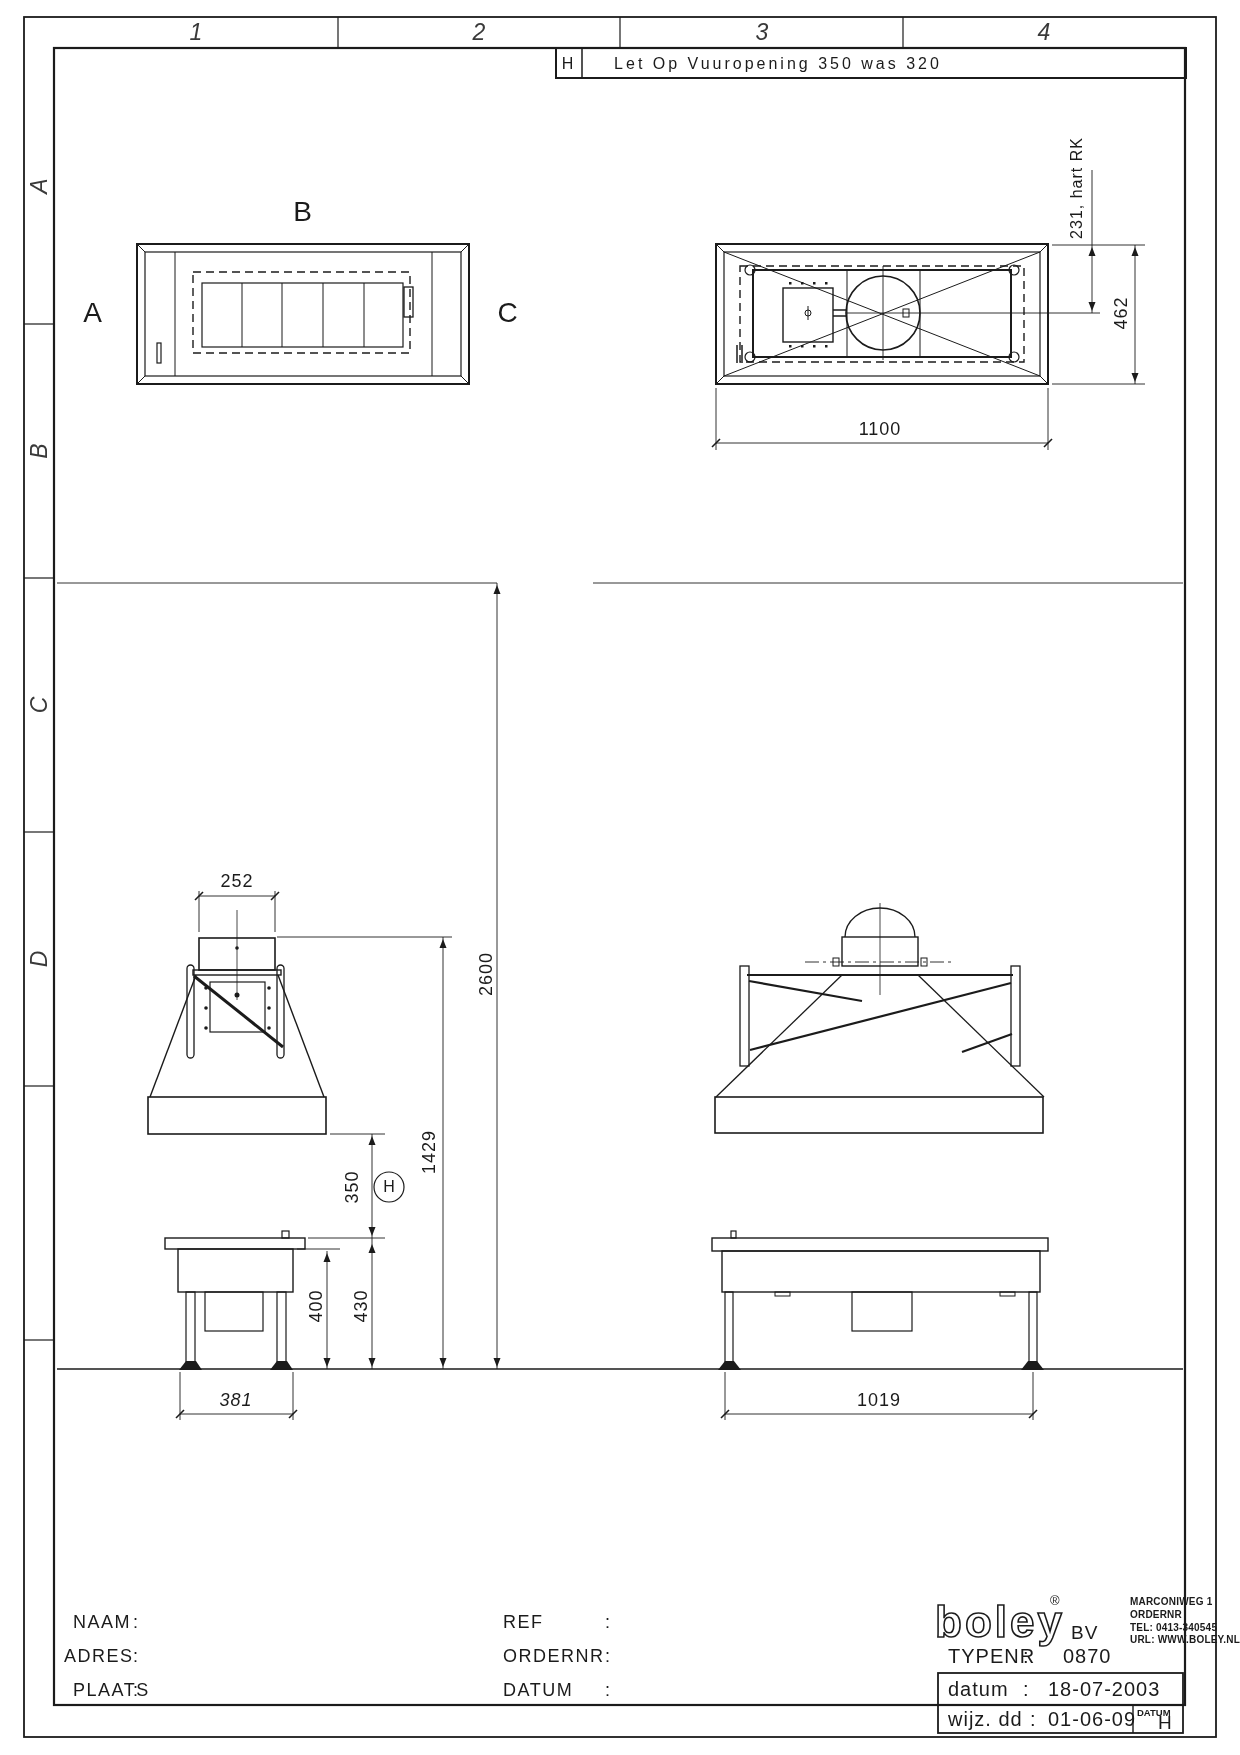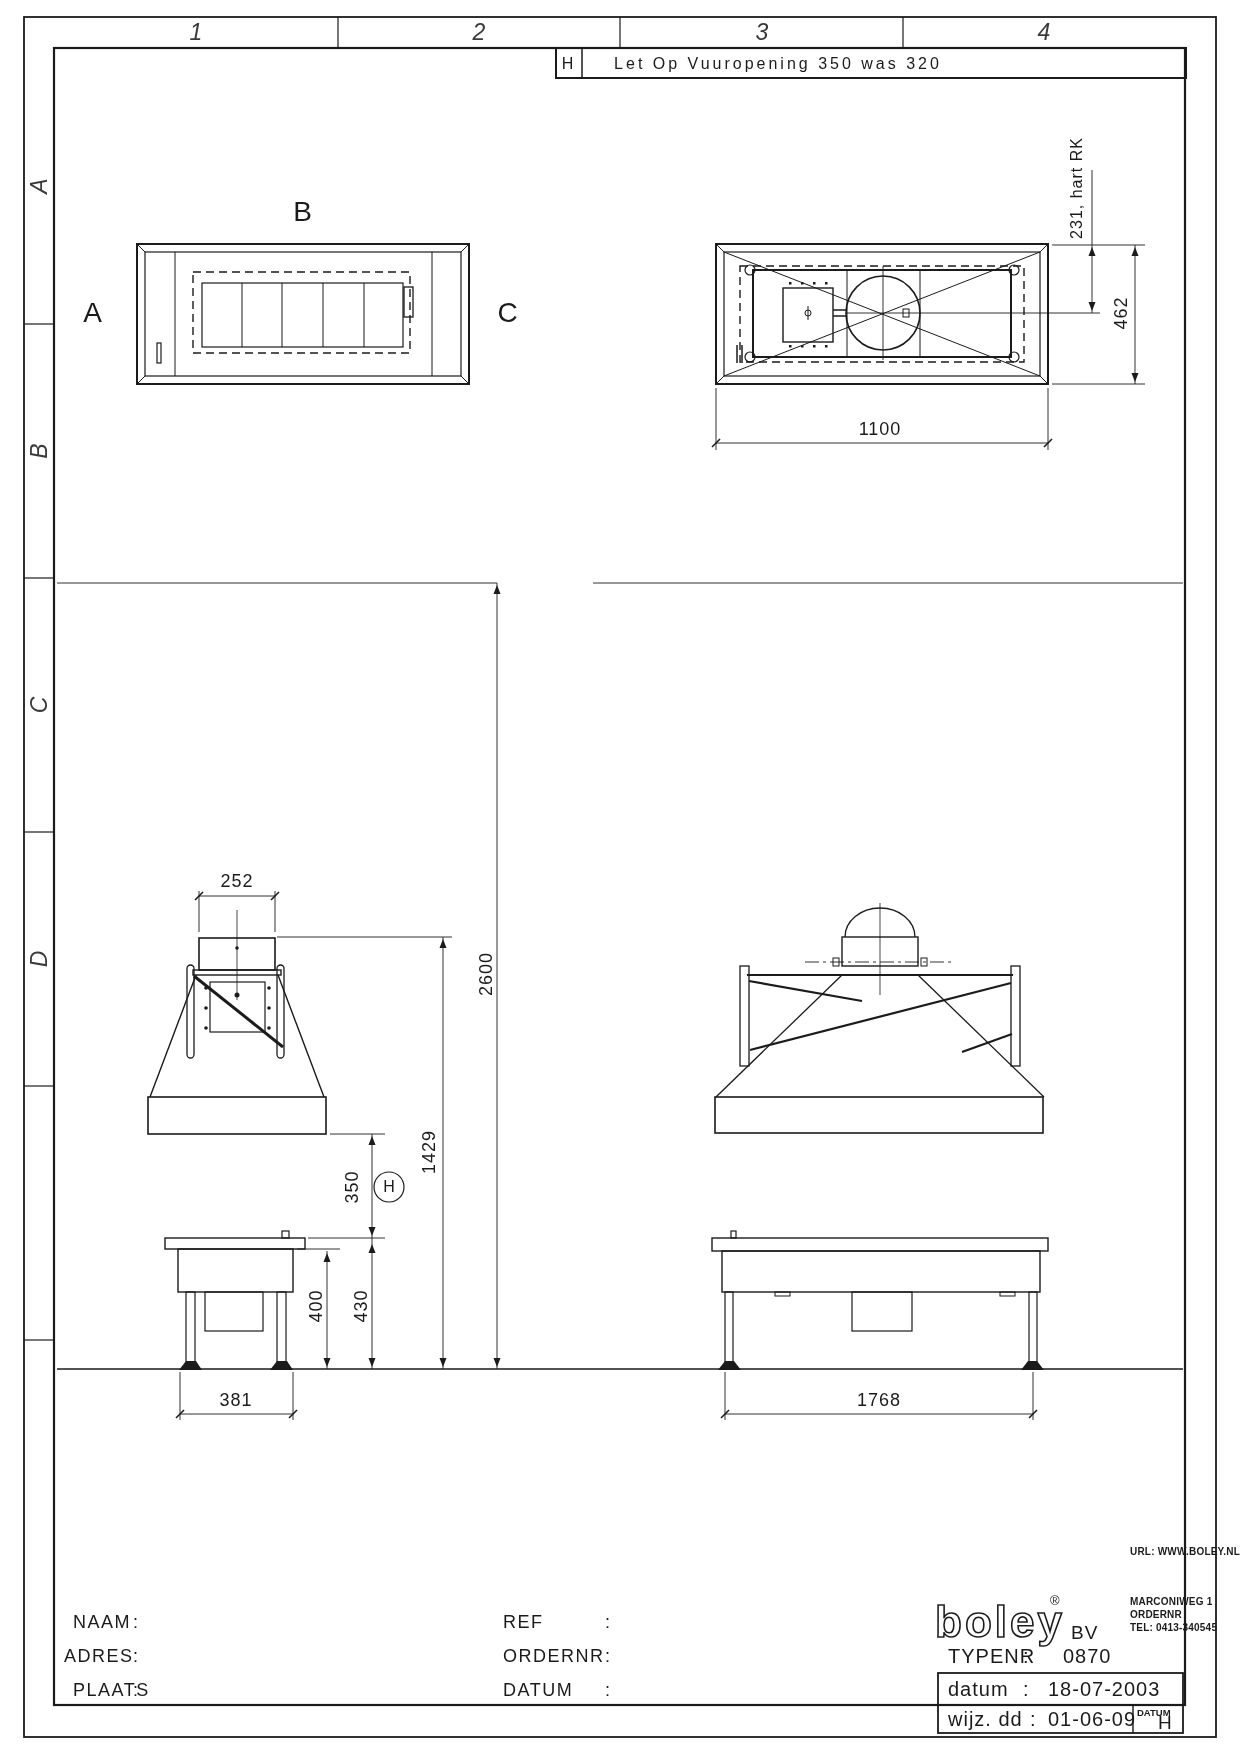--- a/index.html
+++ b/index.html
@@ -256,22 +256,22 @@
 
 <span class="t dim" style="left:880px;top:429px;">1100</span>
 <span class="t dim rot" style="left:1121px;top:313px;">462</span>
 <span class="t dimsm rot" style="left:1077px;top:188px;">231, hart RK</span>
 <span class="t dim" style="left:237px;top:881px;">252</span>
 <span class="t dim rot" style="left:486px;top:974px;">2600</span>
 <span class="t dim rot" style="left:429px;top:1152px;">1429</span>
 <span class="t dim rot" style="left:352px;top:1187px;">350</span>
 <span class="t dim rot" style="left:316px;top:1306px;">400</span>
 <span class="t dim rot" style="left:361px;top:1306px;">430</span>
-<span class="t dim" style="left:236px;top:1400px;">381</span>
-<span class="t dim" style="left:879px;top:1400px;">1768</span>
+<span class="t dim" style="left:236px;top:1400px;font-style:italic;">381</span>
+<span class="t dim" style="left:879px;top:1400px;">1019</span>
 <span class="t" style="left:389px;top:1187px;font-size:16px;">H</span>
 
 <span class="tl tb" style="left:73px;top:1622px;">NAAM</span>
 <span class="tl tb" style="left:133px;top:1622px;">:</span>
 <span class="tl tb" style="left:64px;top:1656px;">ADRES</span>
 <span class="tl tb" style="left:133px;top:1656px;">:</span>
 <span class="tl tb" style="left:73px;top:1690px;">PLAATS</span>
 <span class="tl tb" style="left:133px;top:1690px;">:</span>
 
 <span class="tl tb" style="left:503px;top:1622px;">REF</span>
@@ -279,21 +279,21 @@
 <span class="tl tb" style="left:503px;top:1656px;">ORDERNR</span>
 <span class="tl tb" style="left:605px;top:1656px;">:</span>
 <span class="tl tb" style="left:503px;top:1690px;">DATUM</span>
 <span class="tl tb" style="left:605px;top:1690px;">:</span>
 
 <span class="tl" style="left:1050px;top:1600px;font-size:13px;">®</span>
 <span class="tl" style="left:1059px;top:1632px;font-size:19px;letter-spacing:1px;margin-left:12px;">BV</span>
 <span class="tl addr" style="left:1094px;top:1602px;">MARCONIWEG 1</span>
 <span class="tl addr" style="left:1094px;top:1615px;">ORDERNR</span>
 <span class="tl addr" style="left:1094px;top:1628px;">TEL: 0413-340545</span>
-<span class="tl addr" style="left:1094px;top:1552px;">URL: WWW.BOLEY.NL</span>
+<span class="tl addr" style="left:1094px;top:1640px;">URL: WWW.BOLEY.NL</span>
 
 <span class="tl tb2" style="left:948px;top:1656px;">TYPENR</span>
 <span class="tl tb2" style="left:1023px;top:1656px;">:</span>
 <span class="tl tb2" style="left:1063px;top:1656px;">0870</span>
 
 <span class="tl tb2" style="left:948px;top:1689px;">datum</span>
 <span class="tl tb2" style="left:1023px;top:1689px;">:</span>
 <span class="tl tb2" style="left:1048px;top:1689px;">18-07-2003</span>
 
 <span class="tl tb2" style="left:948px;top:1719px;">wijz. dd</span>

